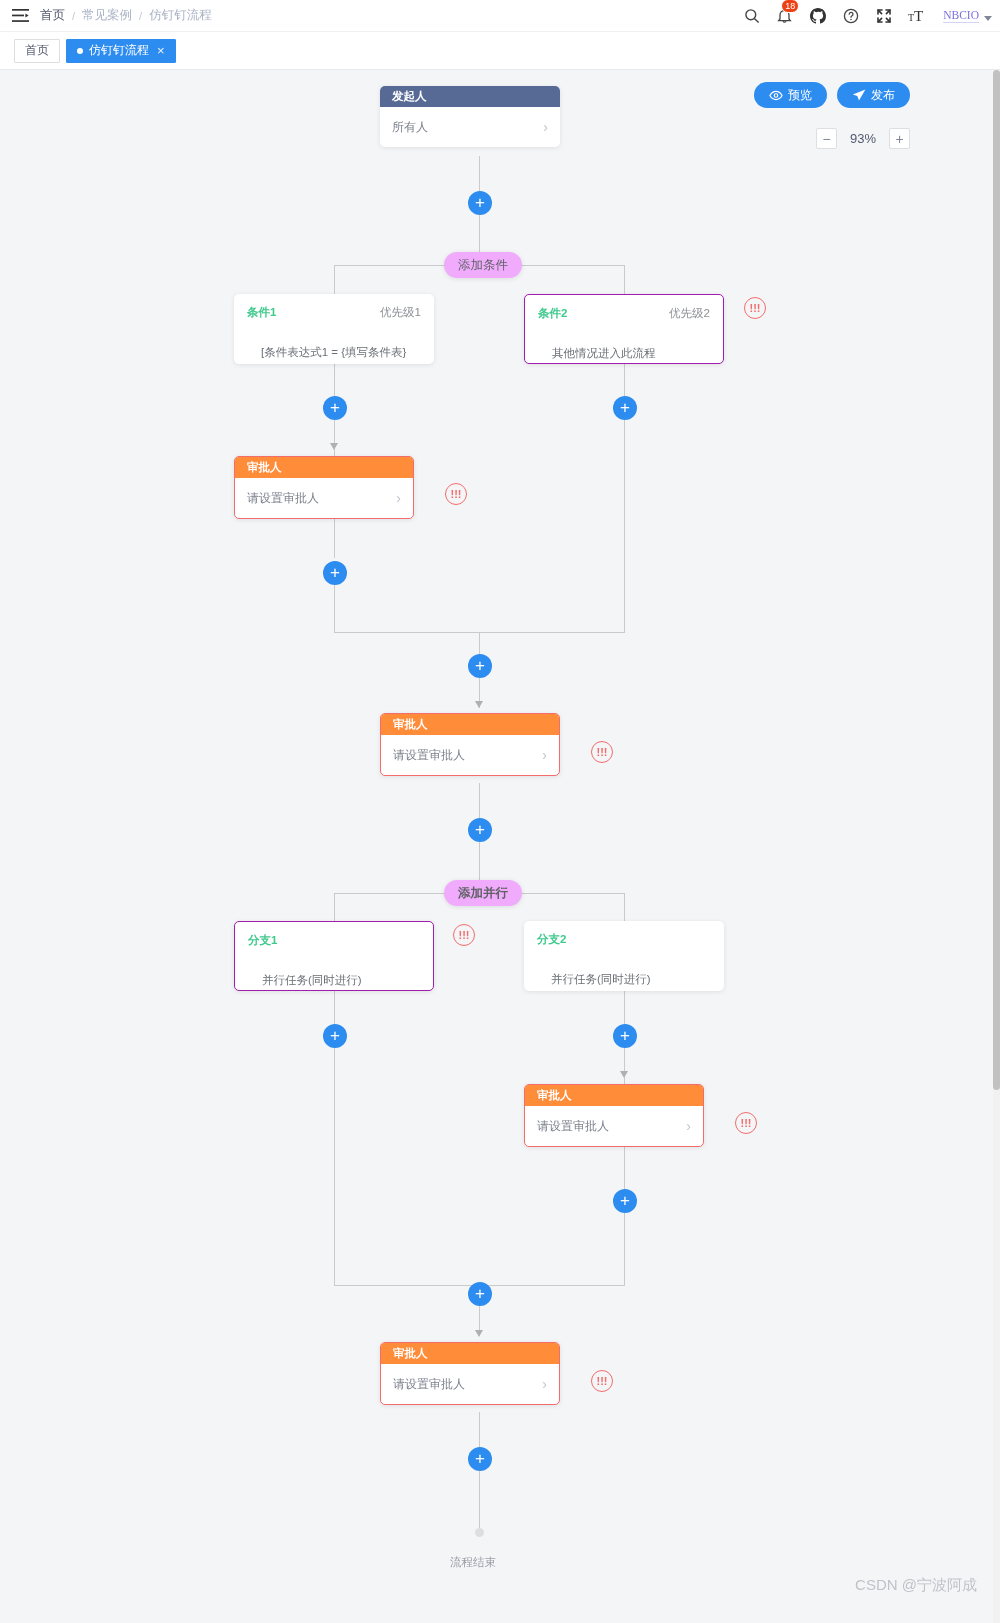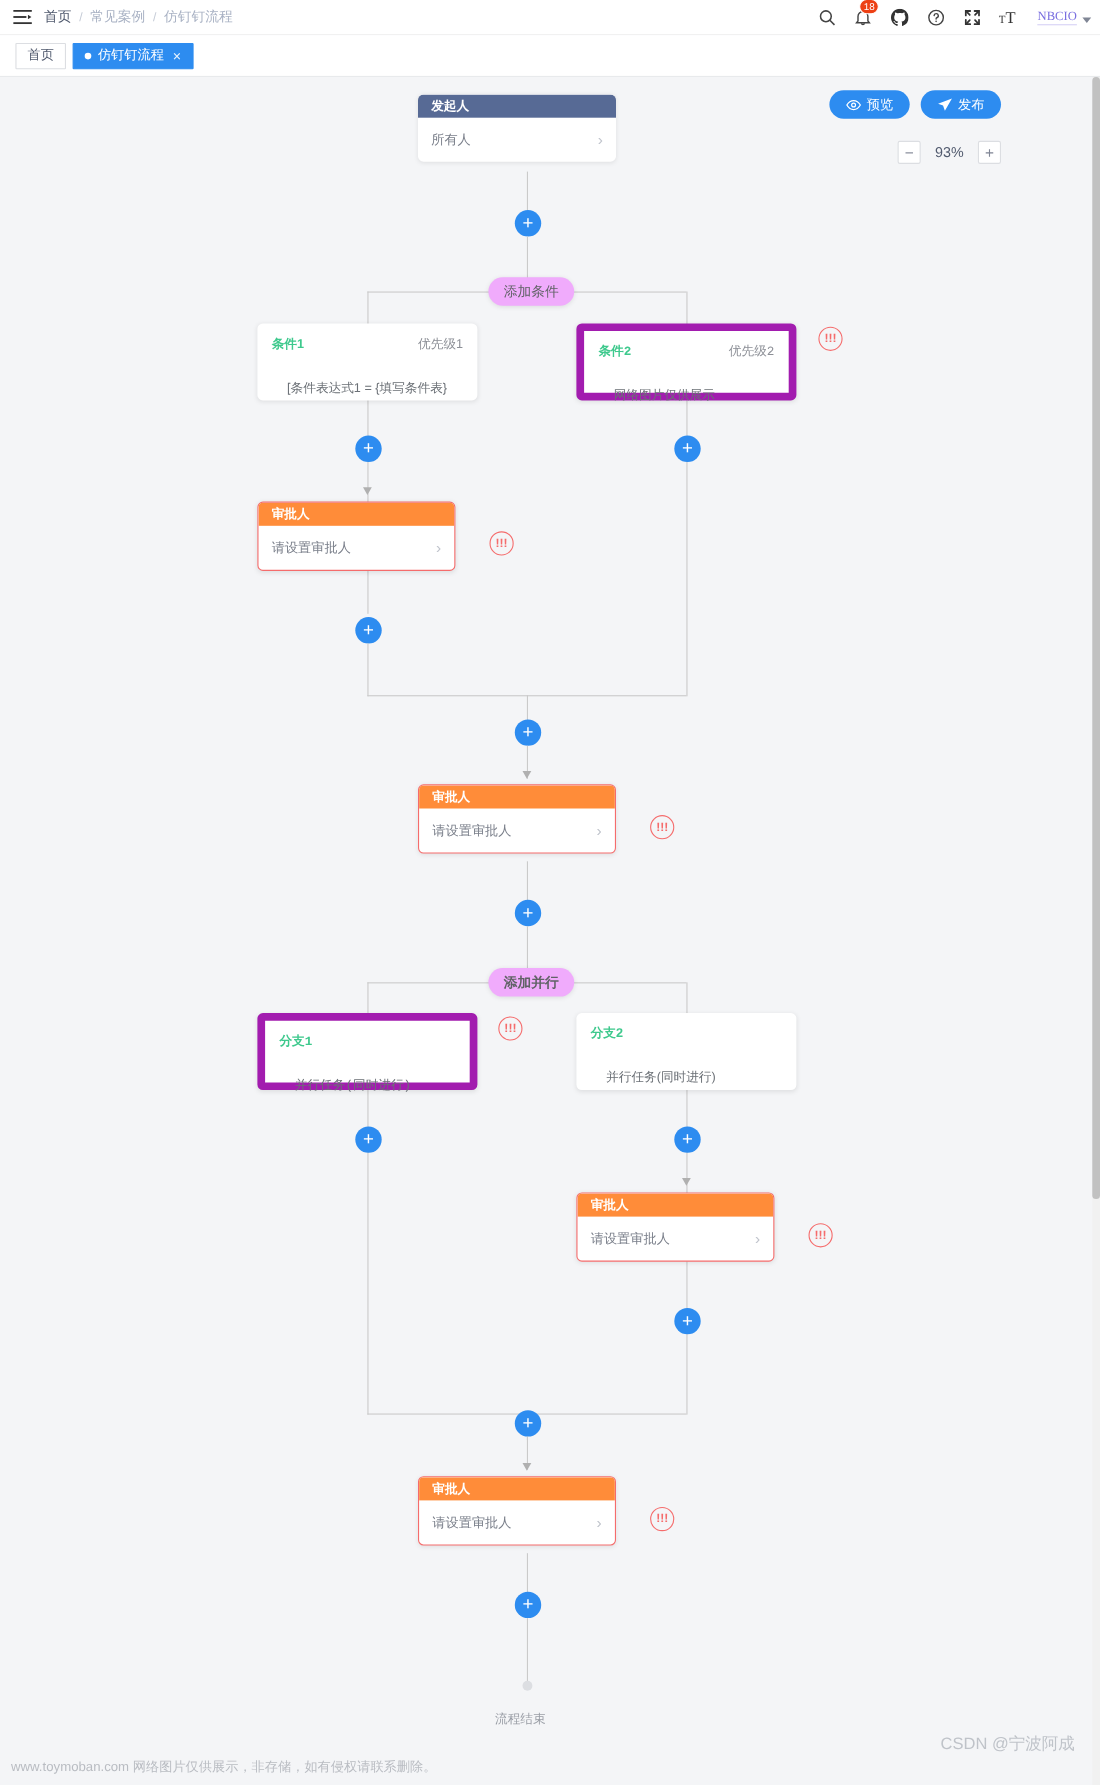--- a/index.html
+++ b/index.html
@@ -118,21 +118,21 @@
     font-size: 12px; color: #7a7f8a;
   }
   .node-body .arrow { margin-left: auto; color: #c0c4cc; font-size: 14px; }
 
   
   .bnode {
     position: absolute; width: 200px; height: 70px; background: #fff;
     border-radius: 5px; box-shadow: 0 1px 5px rgba(0,0,0,.09);
     padding: 11px 13px 0 13px;
   }
-  .bnode.err { border: 7px solid #a21caf; font-family: Liberation Mono, monospace; }
+  .bnode.err { border: 1px solid #a21caf; }
   .bnode-top { display: flex; align-items: baseline; }
   .bnode-title { font-size: 11.5px; color: #3ec98d; font-weight: 700; }
   .bnode-prio { margin-left: auto; font-size: 11.5px; color: #8c8f96; }
   .bnode-text { margin-top: 25px; font-size: 11.5px; color: #6b7076; padding-left: 14px; }
 
   
   .errbadge {
     position: absolute; width: 22px; height: 22px; border-radius: 50%;
     border: 1px solid #f56c6c; color: #f56c6c; font-size: 11px; font-weight: 700;
     display: flex; align-items: center; justify-content: center;
@@ -318,21 +318,21 @@
       <span class="bnode-prio">优先级1</span>
     </div>
     <div class="bnode-text">[条件表达式1 = {填写条件表}</div>
   </div>
 
   <div class="bnode err" style="left:524px; top:224px;">
     <div class="bnode-top">
       <span class="bnode-title">条件2</span>
       <span class="bnode-prio">优先级2</span>
     </div>
-    <div class="bnode-text">网络图片仅供展示</div>
+    <div class="bnode-text">其他情况进入此流程</div>
   </div>
   <div class="errbadge" style="left:744px; top:227px;">!!!</div>
 
   <div class="plus" style="left:323px; top:326px;">+</div>
   <div class="plus" style="left:613px; top:326px;">+</div>
 
   <div class="arrowhead" style="left:330px; top:373px;"></div>
 
   <div class="node err" style="left:234px; top:386px;">
     <div class="node-head approve">审批人</div>
@@ -420,19 +420,18 @@
     </div>
   </div>
   <div class="errbadge" style="left:591px; top:1300px;">!!!</div>
 
   <div class="vline" style="left:479px; top:1342px; height:36px;"></div>
   <div class="plus" style="left:468px; top:1377px;">+</div>
   <div class="vline" style="left:479px; top:1401px; height:59px;"></div>
   <div class="endcap" style="left:475px; top:1458px;"></div>
   <div class="endlabel" style="left:450px; top:1485px;">流程结束</div>
 
-  <div class="wm-left">www.toymoban.com 网络图片仅供展示，非存储，如有侵权请联系删除。</div>
   <div class="wm-right">CSDN @宁波阿成</div>
 </div>
 
 <div class="scrollbar">
   <div class="scroll-thumb"></div>
 </div>
 
 </body></html>

